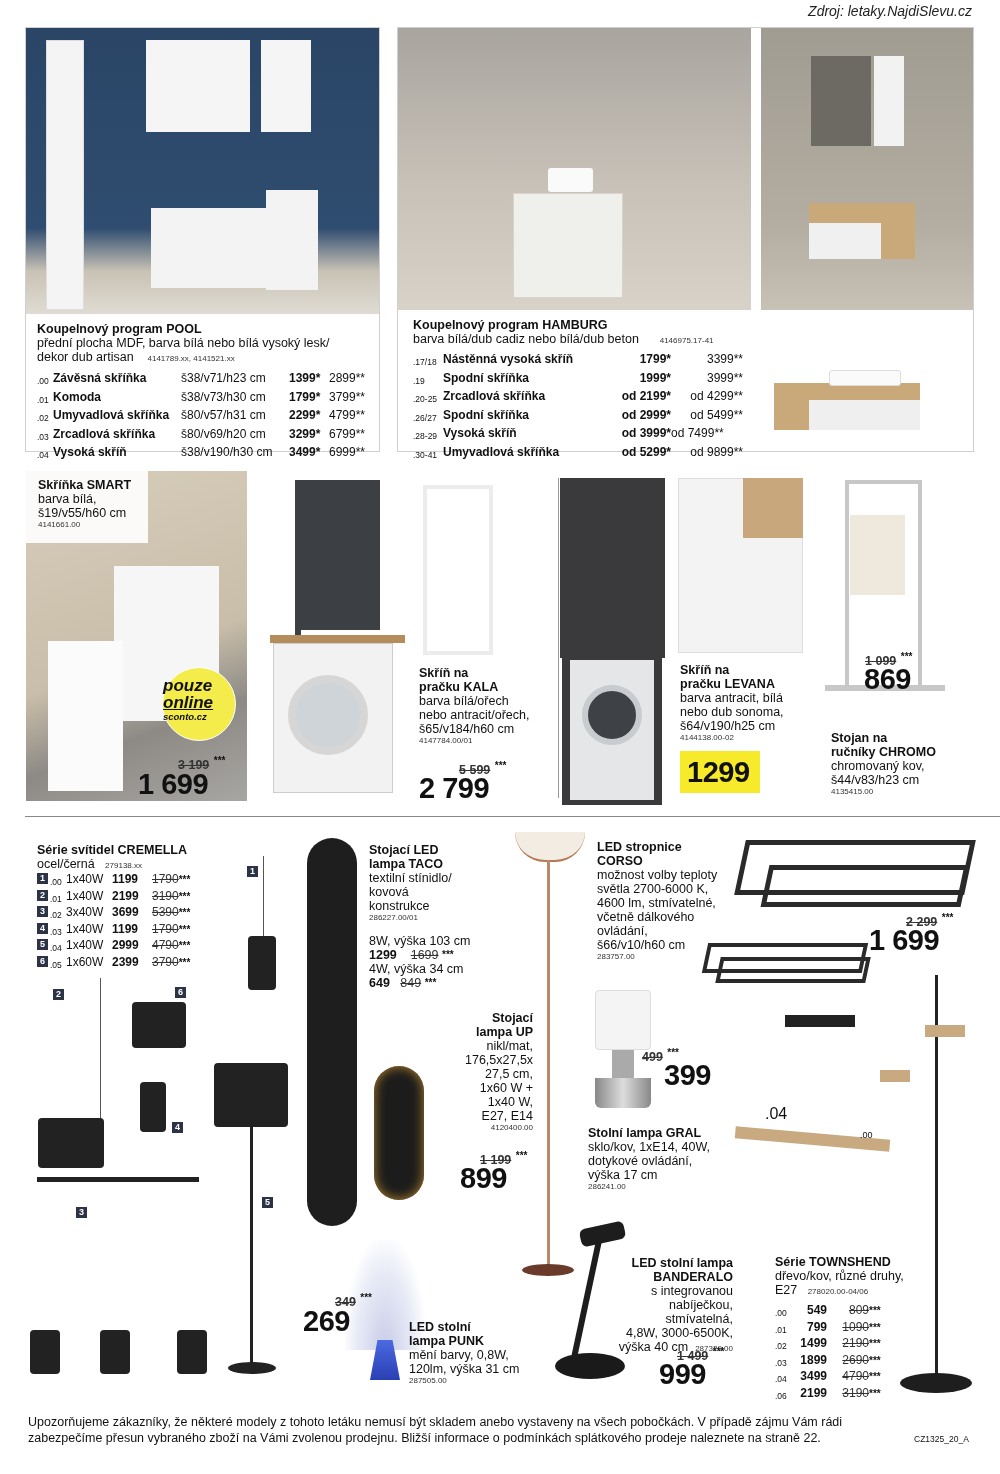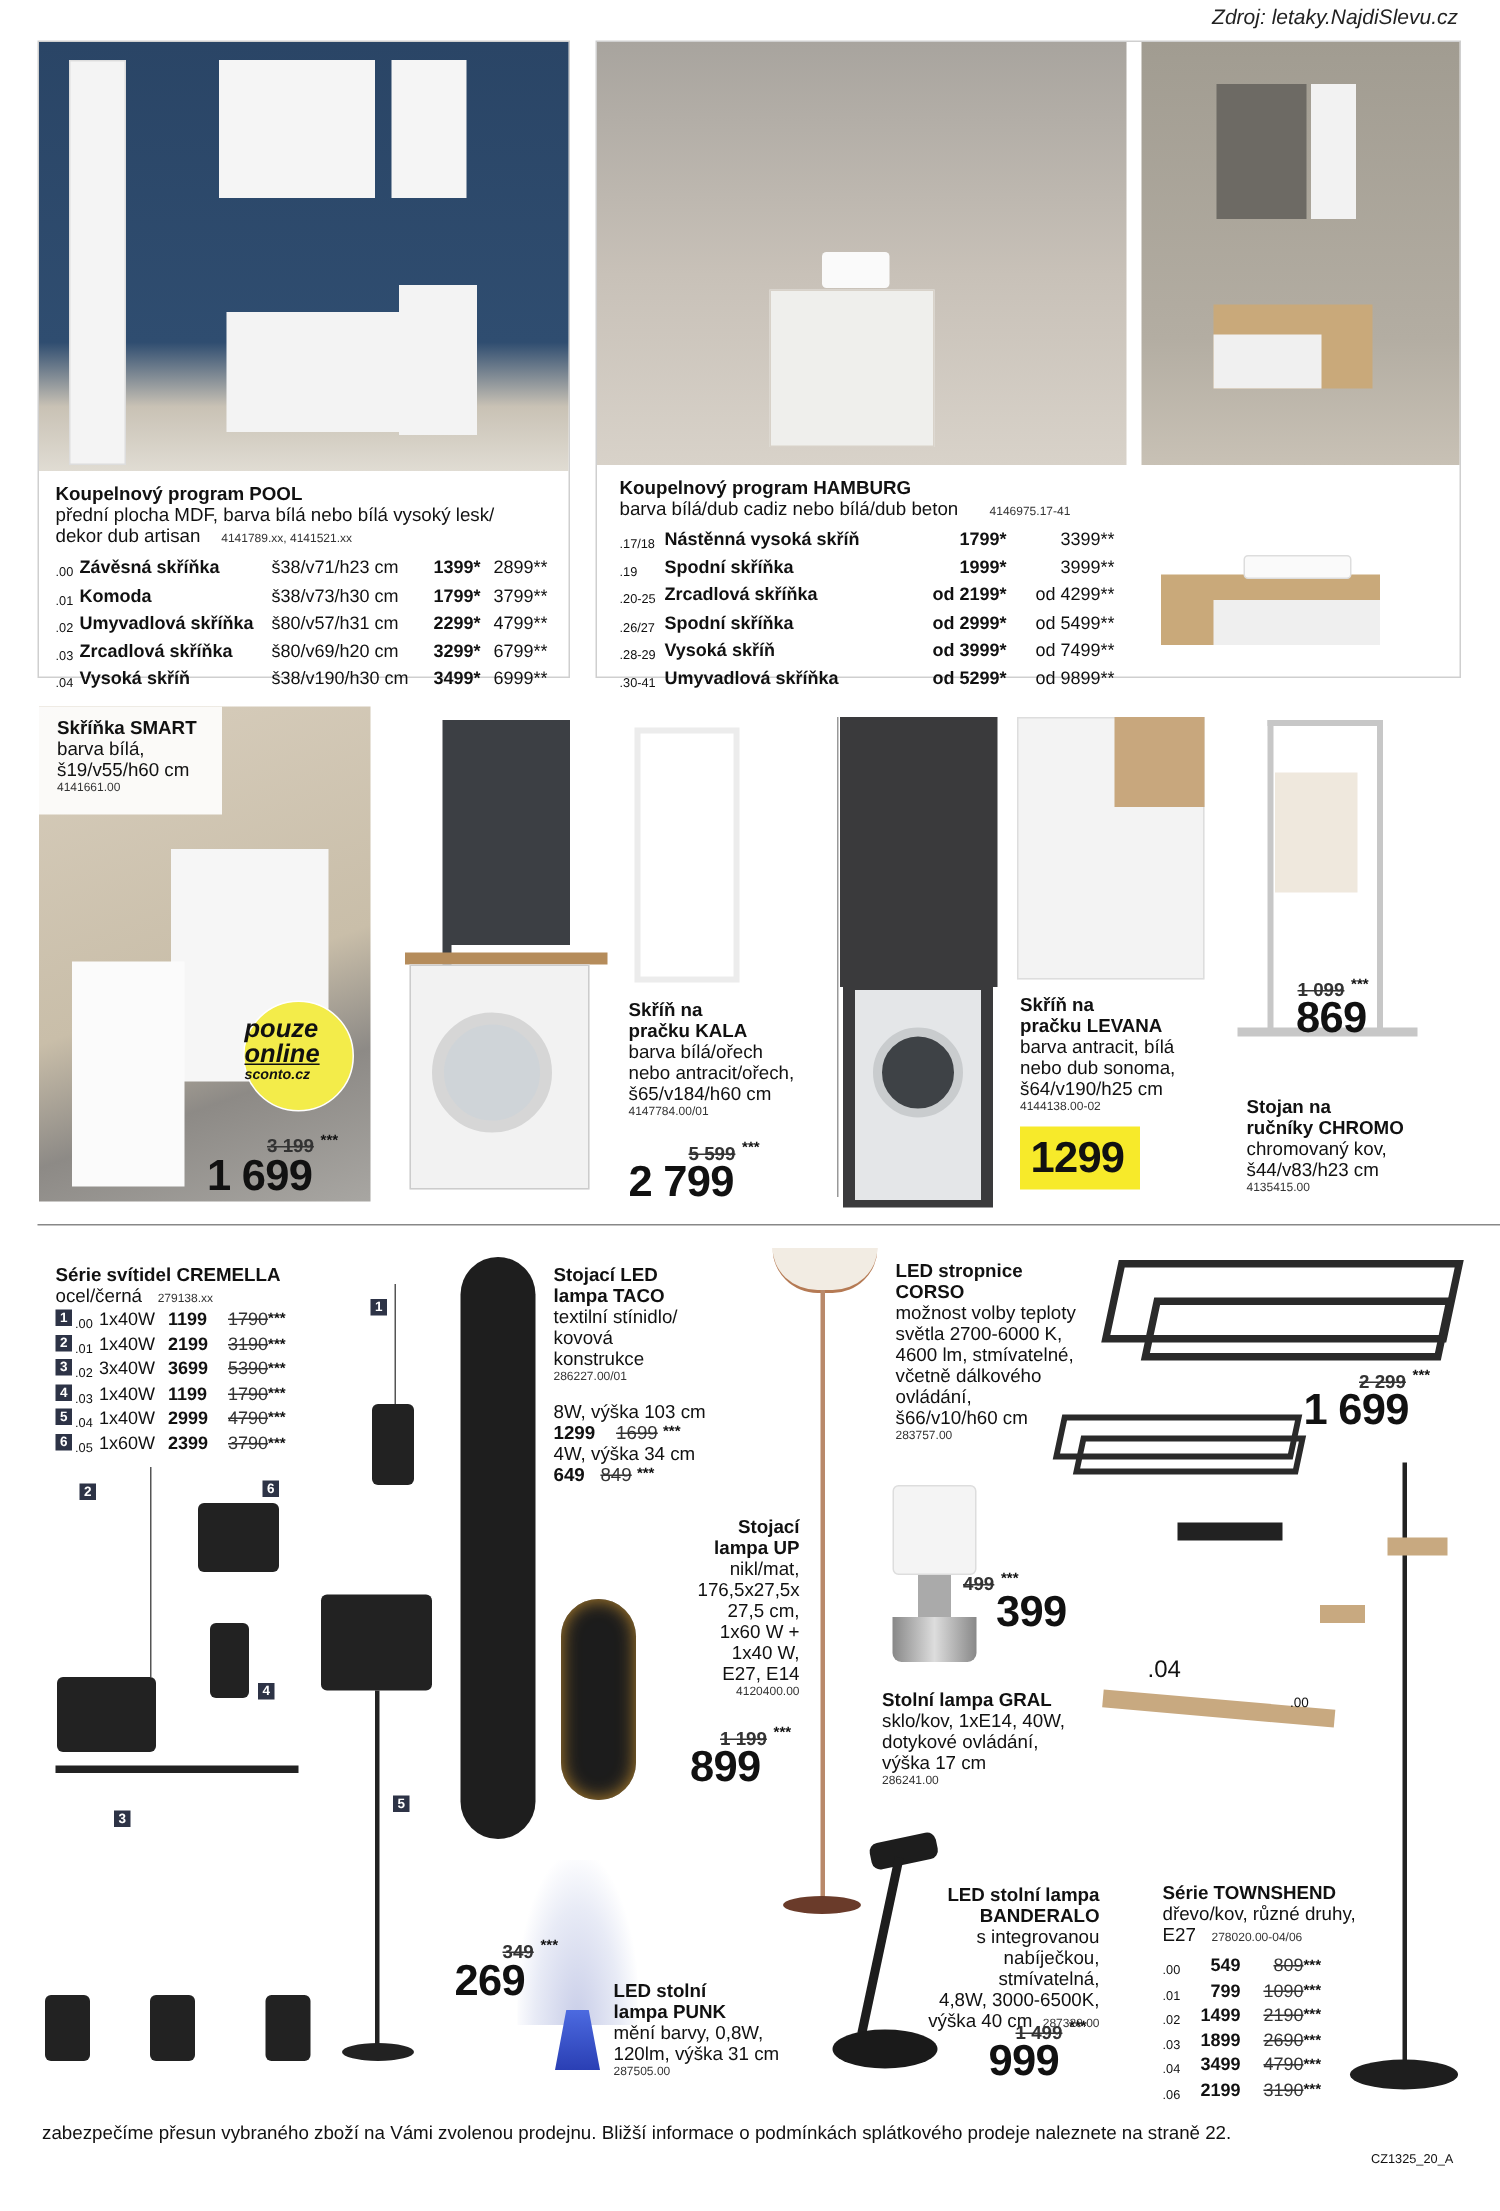--- a/index.html
+++ b/index.html
@@ -120,21 +120,21 @@
       <div class="row">
           <span class="num" style="width:30px">.26/27</span>
           <b style="width:160px">Spodní skříňka</b>
           <b style="width:68px;text-align:right">od 2999*</b>
           <span style="width:72px;text-align:right">od 5499**</span>
         </div>
       <div class="row">
           <span class="num" style="width:30px">.28-29</span>
           <b style="width:160px">Vysoká skříň</b>
           <b style="width:68px;text-align:right">od 3999*</b>
-          <span style="width:72px;text-align:right">od 7499**</span>
+          <span style="width:72px;">od 7499**</span>
         </div>
       <div class="row">
           <span class="num" style="width:30px">.30-41</span>
           <b style="width:160px">Umyvadlová skříňka</b>
           <b style="width:68px;text-align:right">od 5299*</b>
           <span style="width:72px;text-align:right">od 9899**</span>
         </div>
     </div>
   </div>
 </div>
@@ -441,15 +441,16 @@
 <div class="abs big" style="left:303px;top:1306px;">269</div>
 <div class="abs" style="left:409px;top:1320px;">
   <div class="title">LED stolní</div>
   <div class="title">lampa PUNK</div>
   <div class="desc">mění barvy, 0,8W,</div>
   <div class="desc">120lm, výška 31 cm</div>
   <div class="code">287505.00</div>
 </div>
 
 <div class="abs" style="left:28px;top:1414px;font-size:12.5px;line-height:16px;">
+  <div>Upozorňujeme zákazníky, že některé modely z tohoto letáku nemusí být skladem anebo vystaveny na všech pobočkách. V případě zájmu Vám rádi</div>
   <div>zabezpečíme přesun vybraného zboží na Vámi zvolenou prodejnu. Bližší informace o podmínkách splátkového prodeje naleznete na straně 22.</div>
 </div>
 <div class="abs" style="left:914px;top:1434px;font-size:8.5px;">CZ1325_20_A</div>
 
 </body></html>

